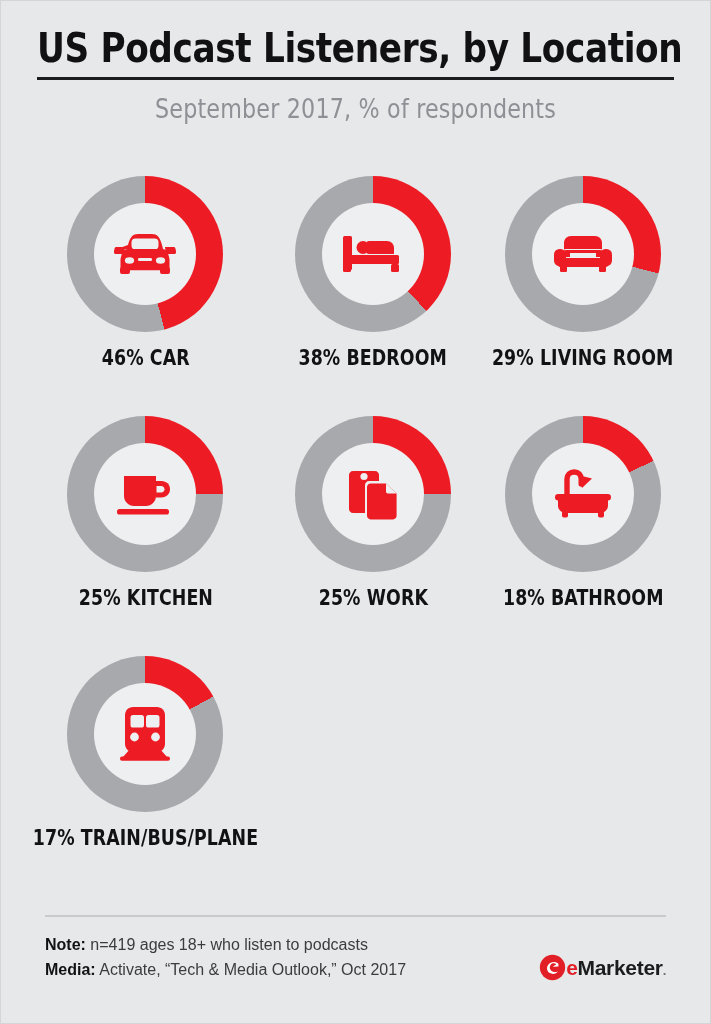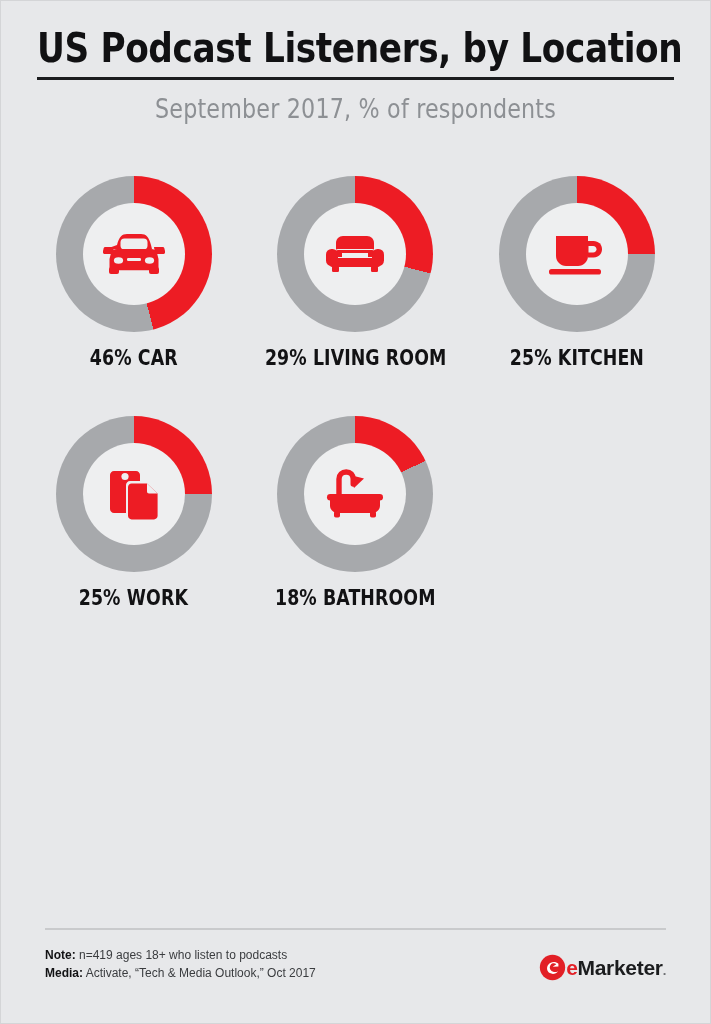--- a/index.html
+++ b/index.html
@@ -87,21 +87,21 @@
     transform:scaleX(0.92);
   }
 
   
   .footer{
     position:absolute;
     left:44px;right:44px;bottom:40px;
   }
   .footer-rule{height:2px;background:#c9cacc;margin-bottom:16px;}
   .footer-inner{display:flex;align-items:flex-end;justify-content:space-between;}
-  .notes{font-size:12px;color:#3a3c3f;line-height:1.55;}
+  .notes{font-size:16px;color:#3a3c3f;line-height:1.55;}
   .notes .k{font-weight:bold;color:#121214;}
   .logo{display:flex;align-items:center;padding-bottom:2px;}
   .logo-mark{width:27px;height:27px;}
   .logo-text{
     font-size:21px;font-weight:bold;color:#1b1c1e;letter-spacing:-0.3px;
   }
   .logo-text .e{color:#e21f26;}
   .logo-text .dot{font-size:13px;color:#6c6e71;}
 </style>
 </head>
@@ -132,20 +132,38 @@
       <rect x="24" y="29" width="14" height="3" rx="1.2" fill="#eeeff0"></rect>
       <rect x="6" y="38" width="10" height="7" rx="2"></rect>
       <rect x="46" y="38" width="10" height="7" rx="2"></rect>
     </g>
             </svg>
           </div>
         </div>
         <div class="cell-label">46% CAR</div>
       </div>
       <div class="cell">
+        <div class="donut" style="background: conic-gradient(rgb(237, 28, 36) 0deg, rgb(237, 28, 36) 136.8deg, rgb(167, 169, 172) 136.8deg, rgb(167, 169, 172) 360deg);">
+          <div class="hole"></div>
+          <div class="icon-wrap">
+            <svg width="64" height="48" viewBox="0 0 64 48">
+              <g fill="#ed1c24">
+      <rect x="2" y="6" width="9" height="34" rx="1.5"></rect>
+      <circle cx="22" cy="17.5" r="6.5"></circle>
+      <path d="M30 11 h16 c4 0 7 3 7 7 v6 h-25 c-2 0-3-1-3-3v-7c0-2 1.4-3 3-3z"></path>
+      <rect x="2" y="25" width="56" height="9" rx="1.5"></rect>
+      <rect x="2" y="34" width="8" height="8" rx="1.5"></rect>
+      <rect x="50" y="34" width="8" height="8" rx="1.5"></rect>
+    </g>
+            </svg>
+          </div>
+        </div>
+        <div class="cell-label">38% BEDROOM</div>
+      </div>
+      <div class="cell">
         <div class="donut" style="background: conic-gradient(rgb(237, 28, 36) 0deg, rgb(237, 28, 36) 104.4deg, rgb(167, 169, 172) 104.4deg, rgb(167, 169, 172) 360deg);">
           <div class="hole"></div>
           <div class="icon-wrap">
             <svg width="62" height="47" viewBox="0 0 62 47">
               <g fill="#ed1c24">
       <path d="M12 12 c0-4 3-7 7-7 h24 c4 0 7 3 7 7 v7 h-38z"></path>
       <path d="M14 18 h34 c2 0 3 1.4 3 3.4 v5.6 h-40v-5.6c0-2 1-3.4 3-3.4z" fill="#eeeff0"></path>
       <path d="M14 19 h34 c1.6 0 2.6 1 2.6 2.8 v4.2 h-39.2v-4.2c0-1.8 1-2.8 2.6-2.8z"></path>
       <rect x="18" y="22" width="26" height="5" fill="#eeeff0"></rect>
       <rect x="2" y="18" width="12" height="17" rx="5.5"></rect>
@@ -203,20 +221,39 @@
       <rect x="4" y="26" width="56" height="6.4" rx="3.2"></rect>
       <path d="M7 31 h50 v6.5 c0 4.2-3.4 7.5-7.6 7.5 h-34.8 c-4.2 0-7.6-3.3-7.6-7.5z"></path>
       <rect x="11" y="43" width="6" height="6.5" rx="1.8"></rect>
       <rect x="47" y="43" width="6" height="6.5" rx="1.8"></rect>
     </g>
             </svg>
           </div>
         </div>
         <div class="cell-label">18% BATHROOM</div>
       </div>
+      <div class="cell">
+        <div class="donut" style="background: conic-gradient(rgb(237, 28, 36) 0deg, rgb(237, 28, 36) 61.2deg, rgb(167, 169, 172) 61.2deg, rgb(167, 169, 172) 360deg);">
+          <div class="hole"></div>
+          <div class="icon-wrap">
+            <svg width="54" height="58" viewBox="0 0 54 58">
+              <g fill="#ed1c24">
+      <path d="M7 10 c0-4.4 3.6-8 8-8 h24 c4.4 0 8 3.6 8 8 v29 c0 4.4-3.6 8-8 8 h-24 c-4.4 0-8-3.6-8-8z"></path>
+      <rect x="12.5" y="10" width="13.5" height="12.5" rx="2.6" fill="#eeeff0"></rect>
+      <rect x="28" y="10" width="13.5" height="12.5" rx="2.6" fill="#eeeff0"></rect>
+      <circle cx="16.5" cy="32" r="4.4" fill="#eeeff0"></circle>
+      <circle cx="37.5" cy="32" r="4.4" fill="#eeeff0"></circle>
+      <path d="M12 44 h30 l7 8 h-44z"></path>
+      <rect x="2" y="51.5" width="50" height="4.2" rx="2"></rect>
+    </g>
+            </svg>
+          </div>
+        </div>
+        <div class="cell-label">17% TRAIN/BUS/PLANE</div>
+      </div>
     </div>
 
   <div class="footer">
     <div class="footer-rule"></div>
     <div class="footer-inner">
       <div class="notes">
         <div>
           <span class="k">Note:</span>
           <span>n=419 ages 18+ who listen to podcasts</span>
         </div>

